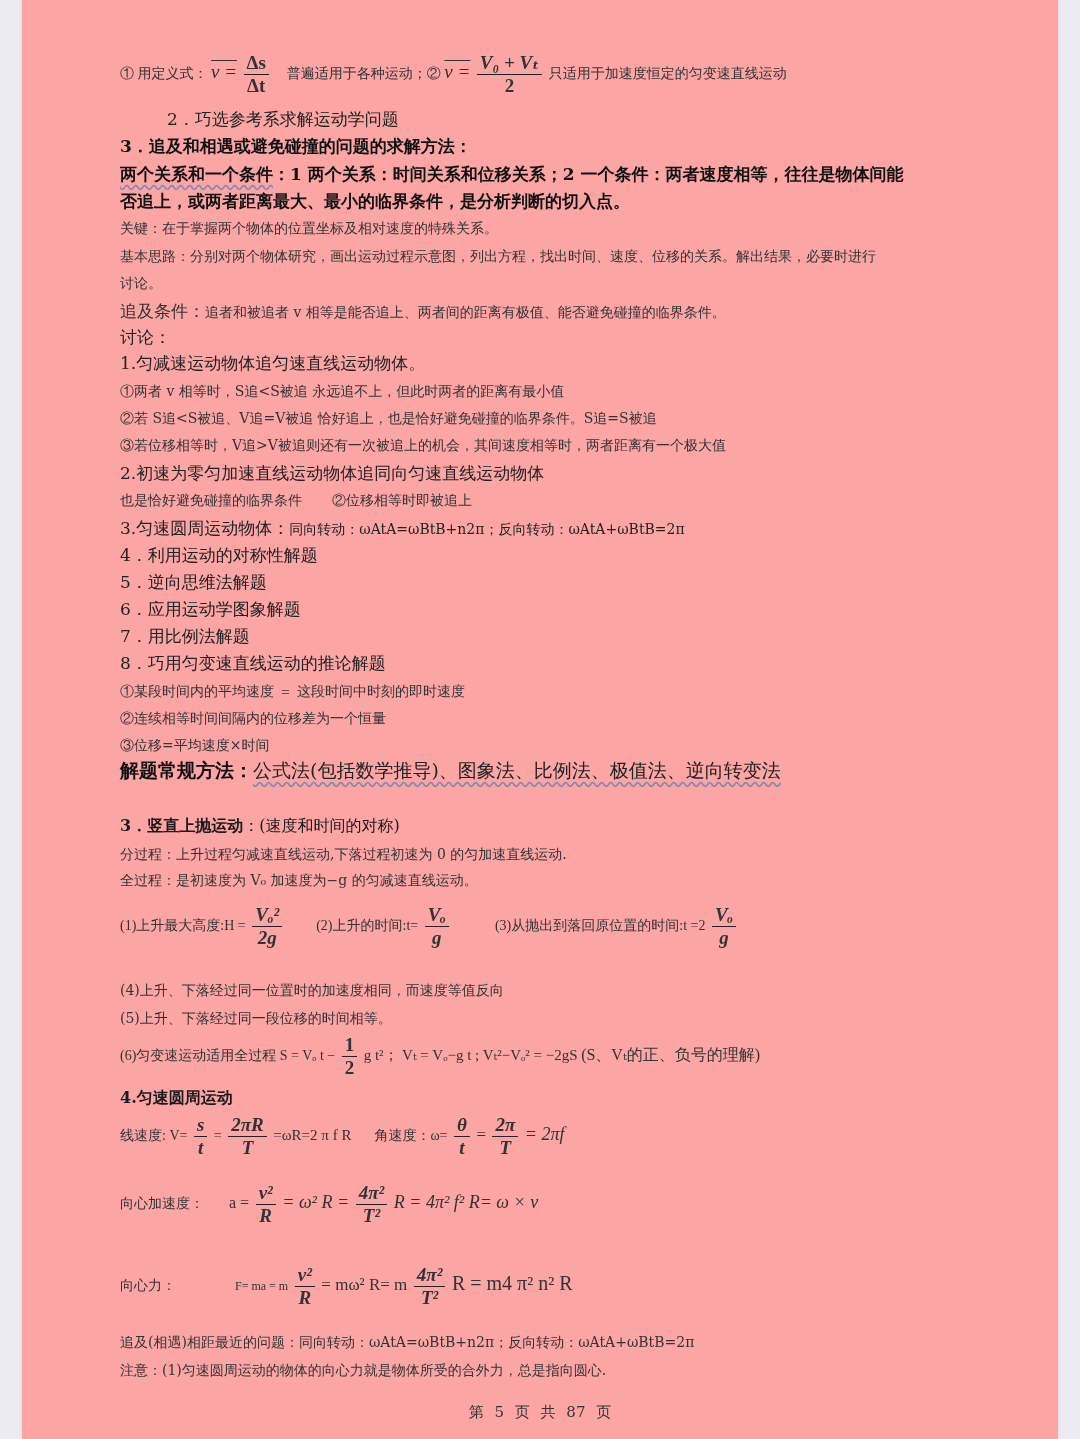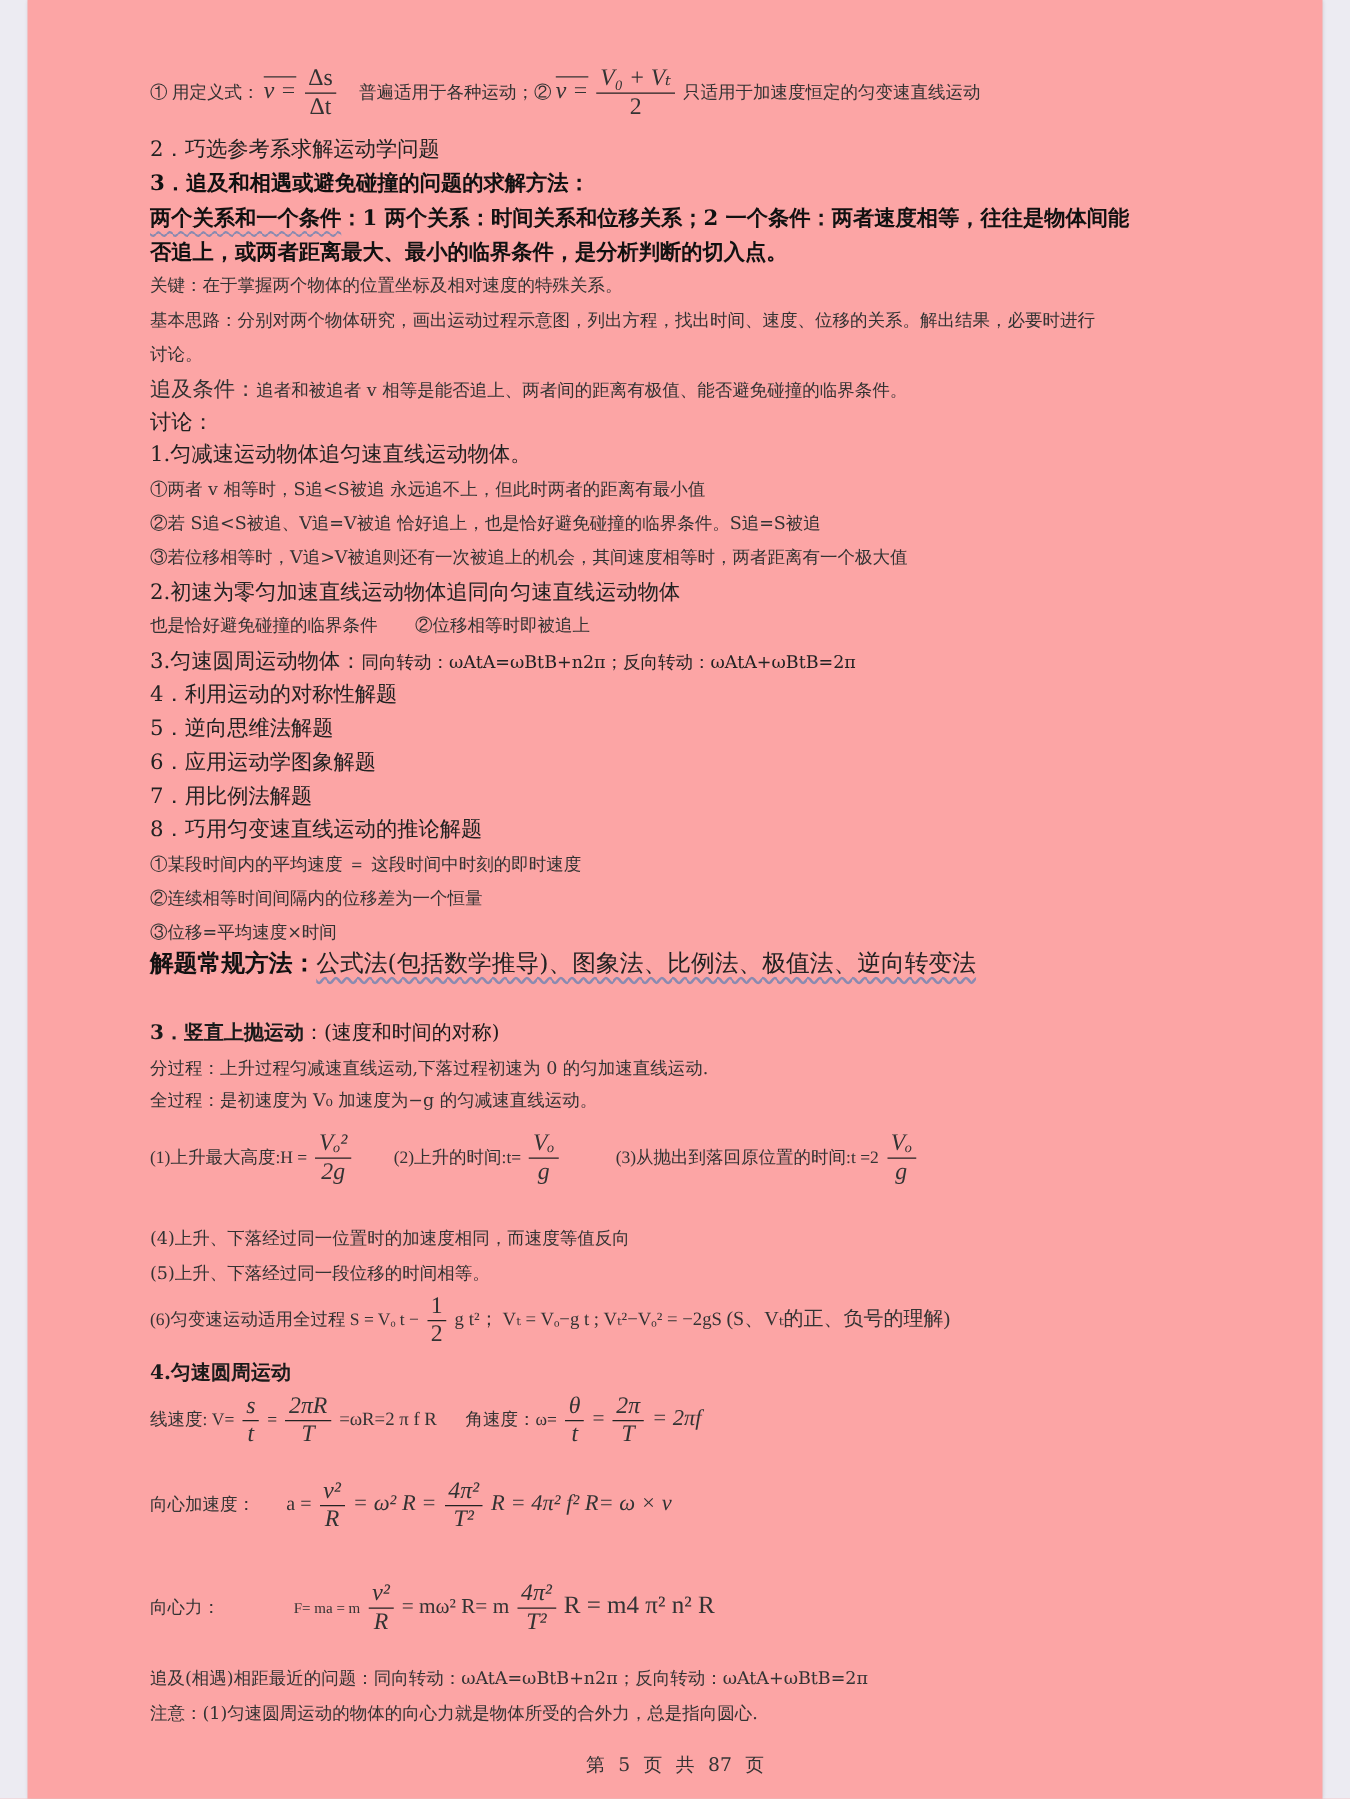--- a/index.html
+++ b/index.html
@@ -15,21 +15,21 @@
     box-shadow: 0 0 3px rgba(0,0,0,0.12);
   }
   .ln { position:absolute; left:98px; white-space:nowrap; }
   .s14 { font-size:14px; color:#333; }
   .s17 { font-size:17px; color:#222; }
   .b17 { font-size:17px; font-weight:bold; color:#111; }
   .b19 { font-size:19px; font-weight:bold; color:#111; }
   .wavy { text-decoration: underline; text-decoration-style: wavy; text-decoration-color:#8a8ab0; text-underline-offset:4px; }
   .math { font-family:"Liberation Serif","DejaVu Serif",serif; }
   .it { font-style:italic; }
-  .frac { display:inline-flex; flex-direction:column; align-items:center; vertical-align:middle; margin:0 3px; }
+  .frac { display:inline-flex; flex-direction:column; align-items:center; vertical-align:middle; margin:0 3px;font-weight:bold; }
   .frac .num { border-bottom:1px solid #222; padding:0 3px; line-height:1.15; }
   .frac .den { padding:0 3px; line-height:1.2; }
   .big { font-size:19px; }
   .ovl { text-decoration: overline; }
   .gap { display:inline-block; }
   .footer { position:absolute; left:0; width:1036px; text-align:center; top:1403px; font-size:15px; color:#333; word-spacing:6px; }
 </style>
 </head>
 <body>
 
@@ -45,21 +45,21 @@
     <span class="gap" style="width:8px"></span>
     <span>普遍适用于各种运动；②</span>
     <span class="it big ovl">v =</span>
     <span class="frac big it">
       <span class="num">V₀ + Vₜ</span>
       <span class="den" style="font-style:normal">2</span>
     </span>
     <span>只适用于加速度恒定的匀变速直线运动</span>
   </div>
 
-  <div class="ln s17" style="top:108px;">2．巧选参考系求解运动学问题</div>
+  <div class="ln s17" style="top:108px;margin-left:47px;">2．巧选参考系求解运动学问题</div>
   <div class="ln b17" style="top:135px;">3．追及和相遇或避免碰撞的问题的求解方法：</div>
   <div class="ln b17" style="top:163px;text-align:right;">
     <span class="wavy">两个关系和一个条件</span><span>：1 两个关系：时间关系和位移关系；2 一个条件：两者速度相等，往往是物体间能</span>
   </div>
   <div class="ln b17" style="top:190px;">否追上，或两者距离最大、最小的临界条件，是分析判断的切入点。</div>
 
   <div class="ln s14" style="top:220px;">关键：在于掌握两个物体的位置坐标及相对速度的特殊关系。</div>
   <div class="ln s14" style="top:248px;">基本思路：分别对两个物体研究，画出运动过程示意图，列出方程，找出时间、速度、位移的关系。解出结果，必要时进行</div>
   <div class="ln s14" style="top:275px;">讨论。</div>
   <div class="ln s14" style="top:300px;">

